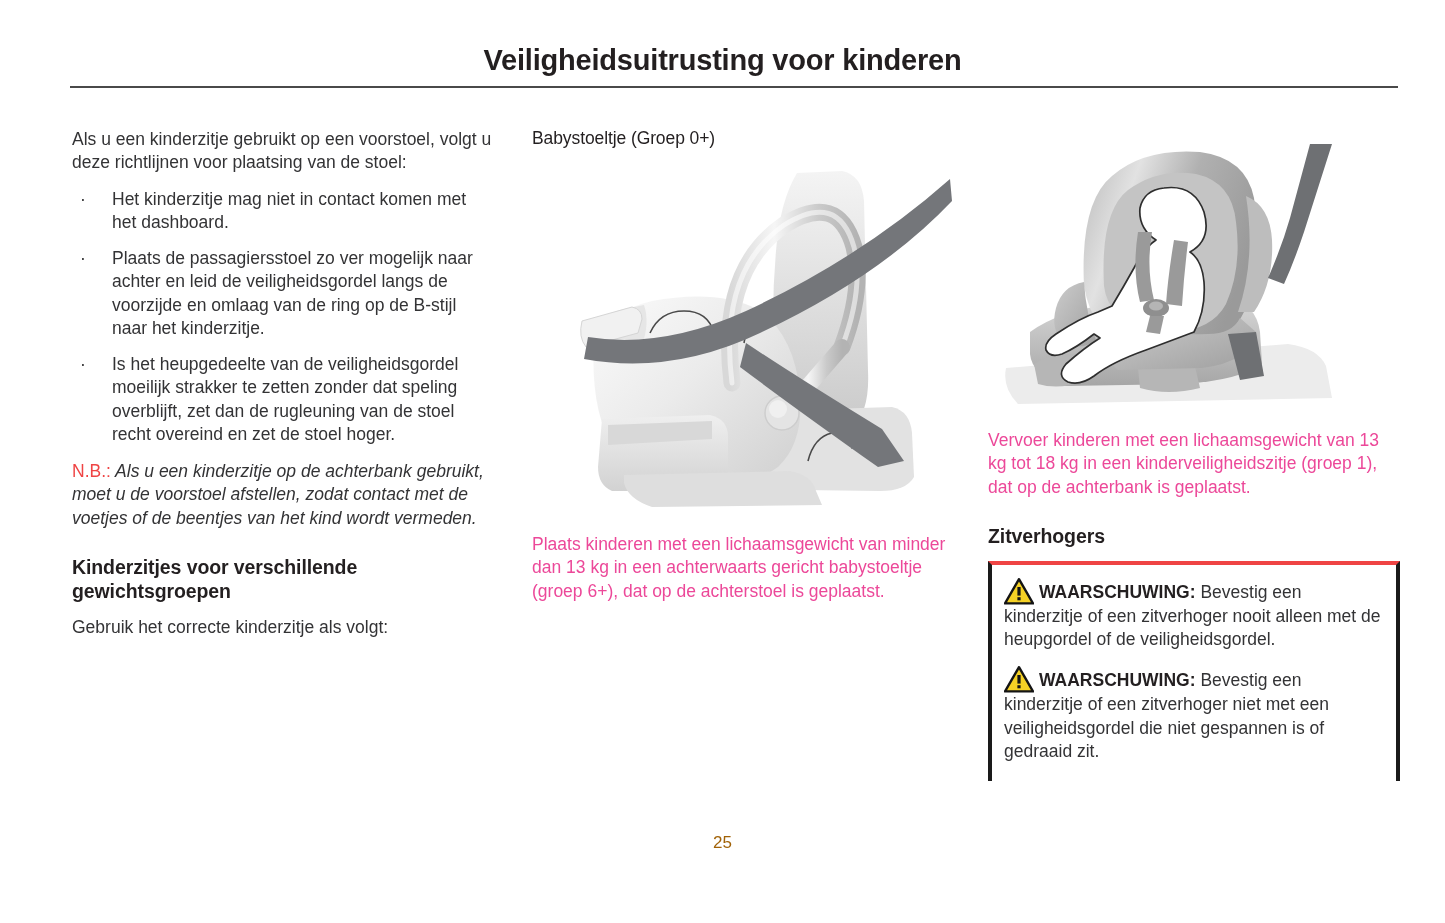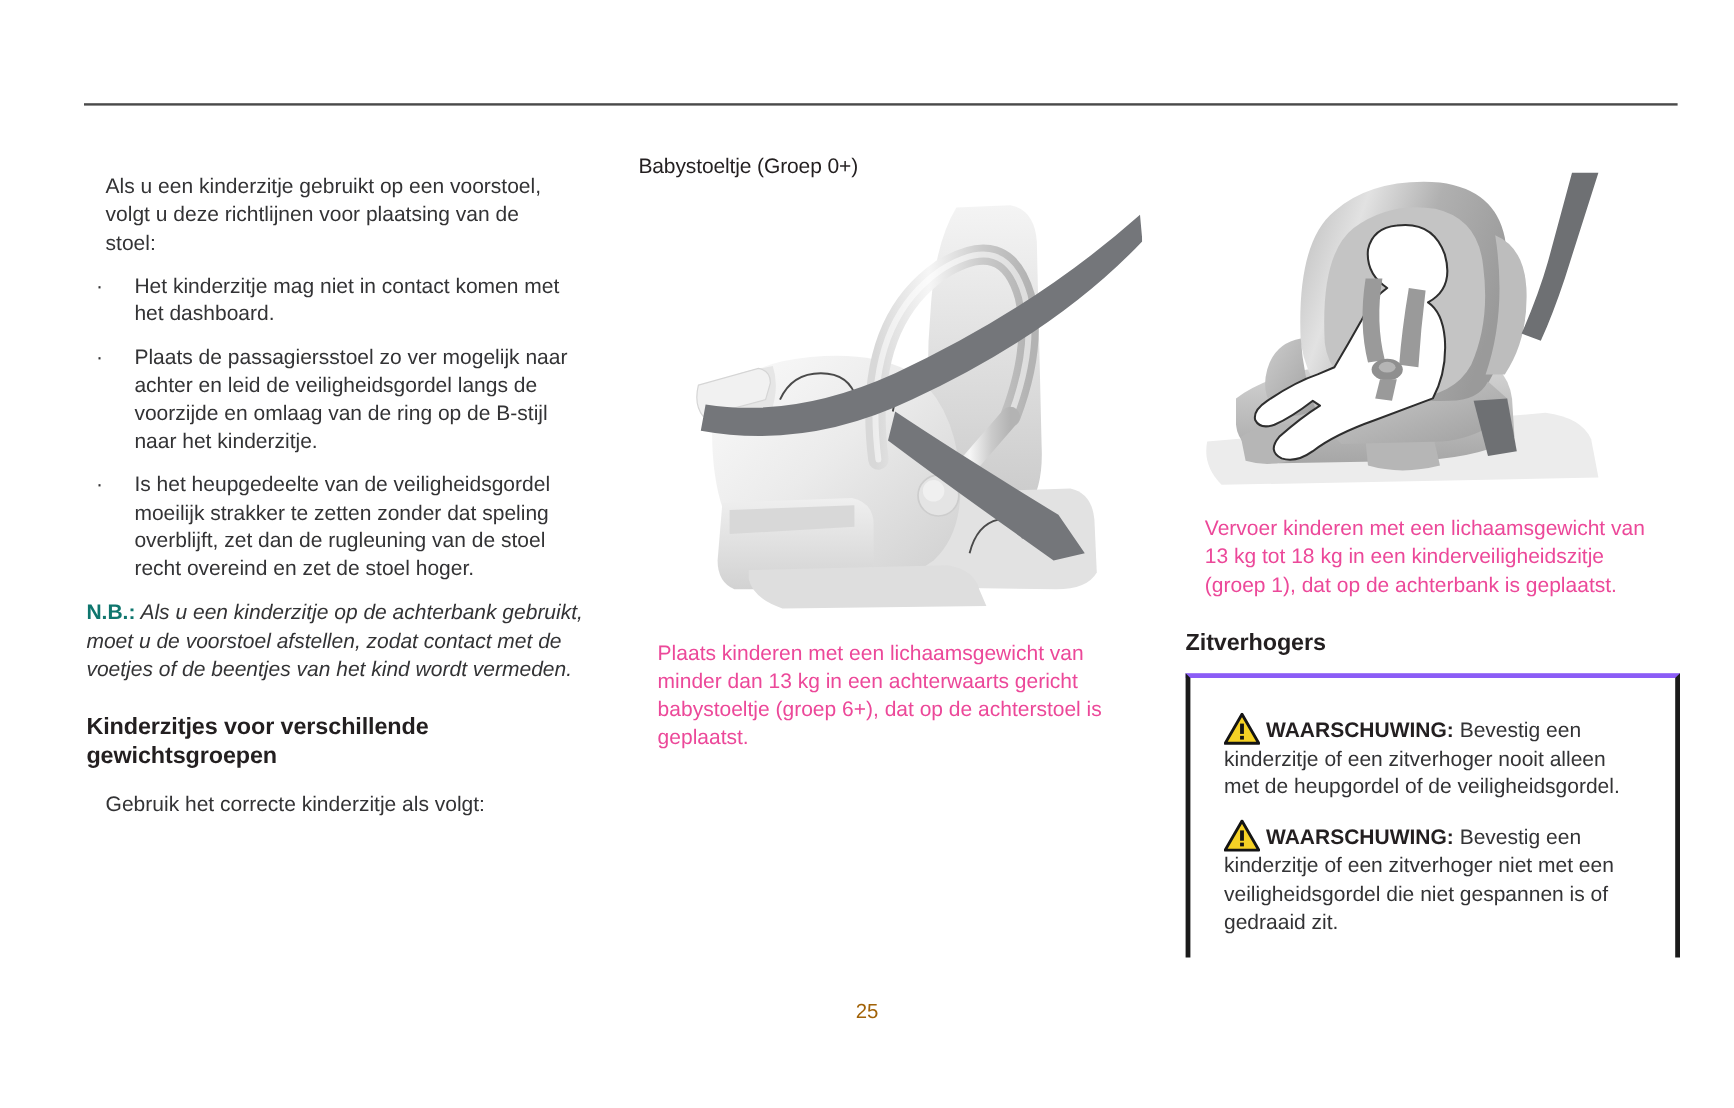--- a/index.html
+++ b/index.html
@@ -44,21 +44,21 @@
 
   
   .col {
     position: absolute;
     top: 128px;
   }
   .col-left  { left: 72px;  width: 420px; }
   .col-mid   { left: 532px; width: 420px; }
   .col-right { left: 988px; width: 412px; }
 
-  p, ul { margin: 16px; }
+  p, ul { margin: 0; }
 
   .body-text {
     font-size: 17.5px;
     line-height: 1.33;
     color: #333335;
     margin-bottom: 13px;
   }
   .body-text.tight { margin-bottom: 0; }
 
   .bullet-list {
@@ -86,22 +86,22 @@
 
   .note {
     font-size: 17.5px;
     line-height: 1.33;
     font-style: italic;
     color: #333335;
     margin: 14px 0 0 0;
   }
   .note .note-label {
     font-style: normal;
-    font-weight: bold;
-    color: #0f766e;
+    font-weight: normal;
+    color: #ef4444;
   }
 
   .sub-heading {
     font-size: 19.5px;
     font-weight: bold;
     line-height: 1.23;
     color: #231f20;
     margin: 26px 0 12px 0;
     letter-spacing: -0.1px;
   }
@@ -128,21 +128,21 @@
   .fig-baby  { width: 420px; height: 350px; margin: 12px 0 22px 0; }
   .fig-child { width: 412px; height: 275px; margin: 8px 0 18px 0; }
 
   .figure svg { display: block; width: 100%; height: 100%; }
 
   
   .warning-box {
     position: relative;
     border-left: 4px solid #1a1a1a;
     border-right: 4px solid #1a1a1a;
-    border-top: 4px solid #8b5cf6;
+    border-top: 4px solid #ef4444;
     border-bottom: none;
     padding: 13px 14px 18px 12px;
     margin-top: 12px;
     min-height: 192px;
     box-sizing: border-box;
   }
   .warning-item {
     font-size: 17.5px;
     line-height: 1.33;
     color: #333335;
@@ -170,20 +170,21 @@
     text-align: center;
     font-size: 17px;
     color: #a16207;
   }
 </style>
 </head>
 <body>
 
 <div class="page">
 
+  <div class="page-title">Veiligheidsuitrusting voor kinderen</div>
   <div class="header-rule"></div>
 
   <div class="col col-left">
 
     <p class="body-text">Als u een kinderzitje gebruikt op een voorstoel, volgt u deze richtlijnen voor plaatsing van de stoel:</p>
 
     <ul class="bullet-list">
       <li>
         <span class="bullet-dot">·</span>
         <span>Het kinderzitje mag niet in contact komen met het dashboard.</span>

